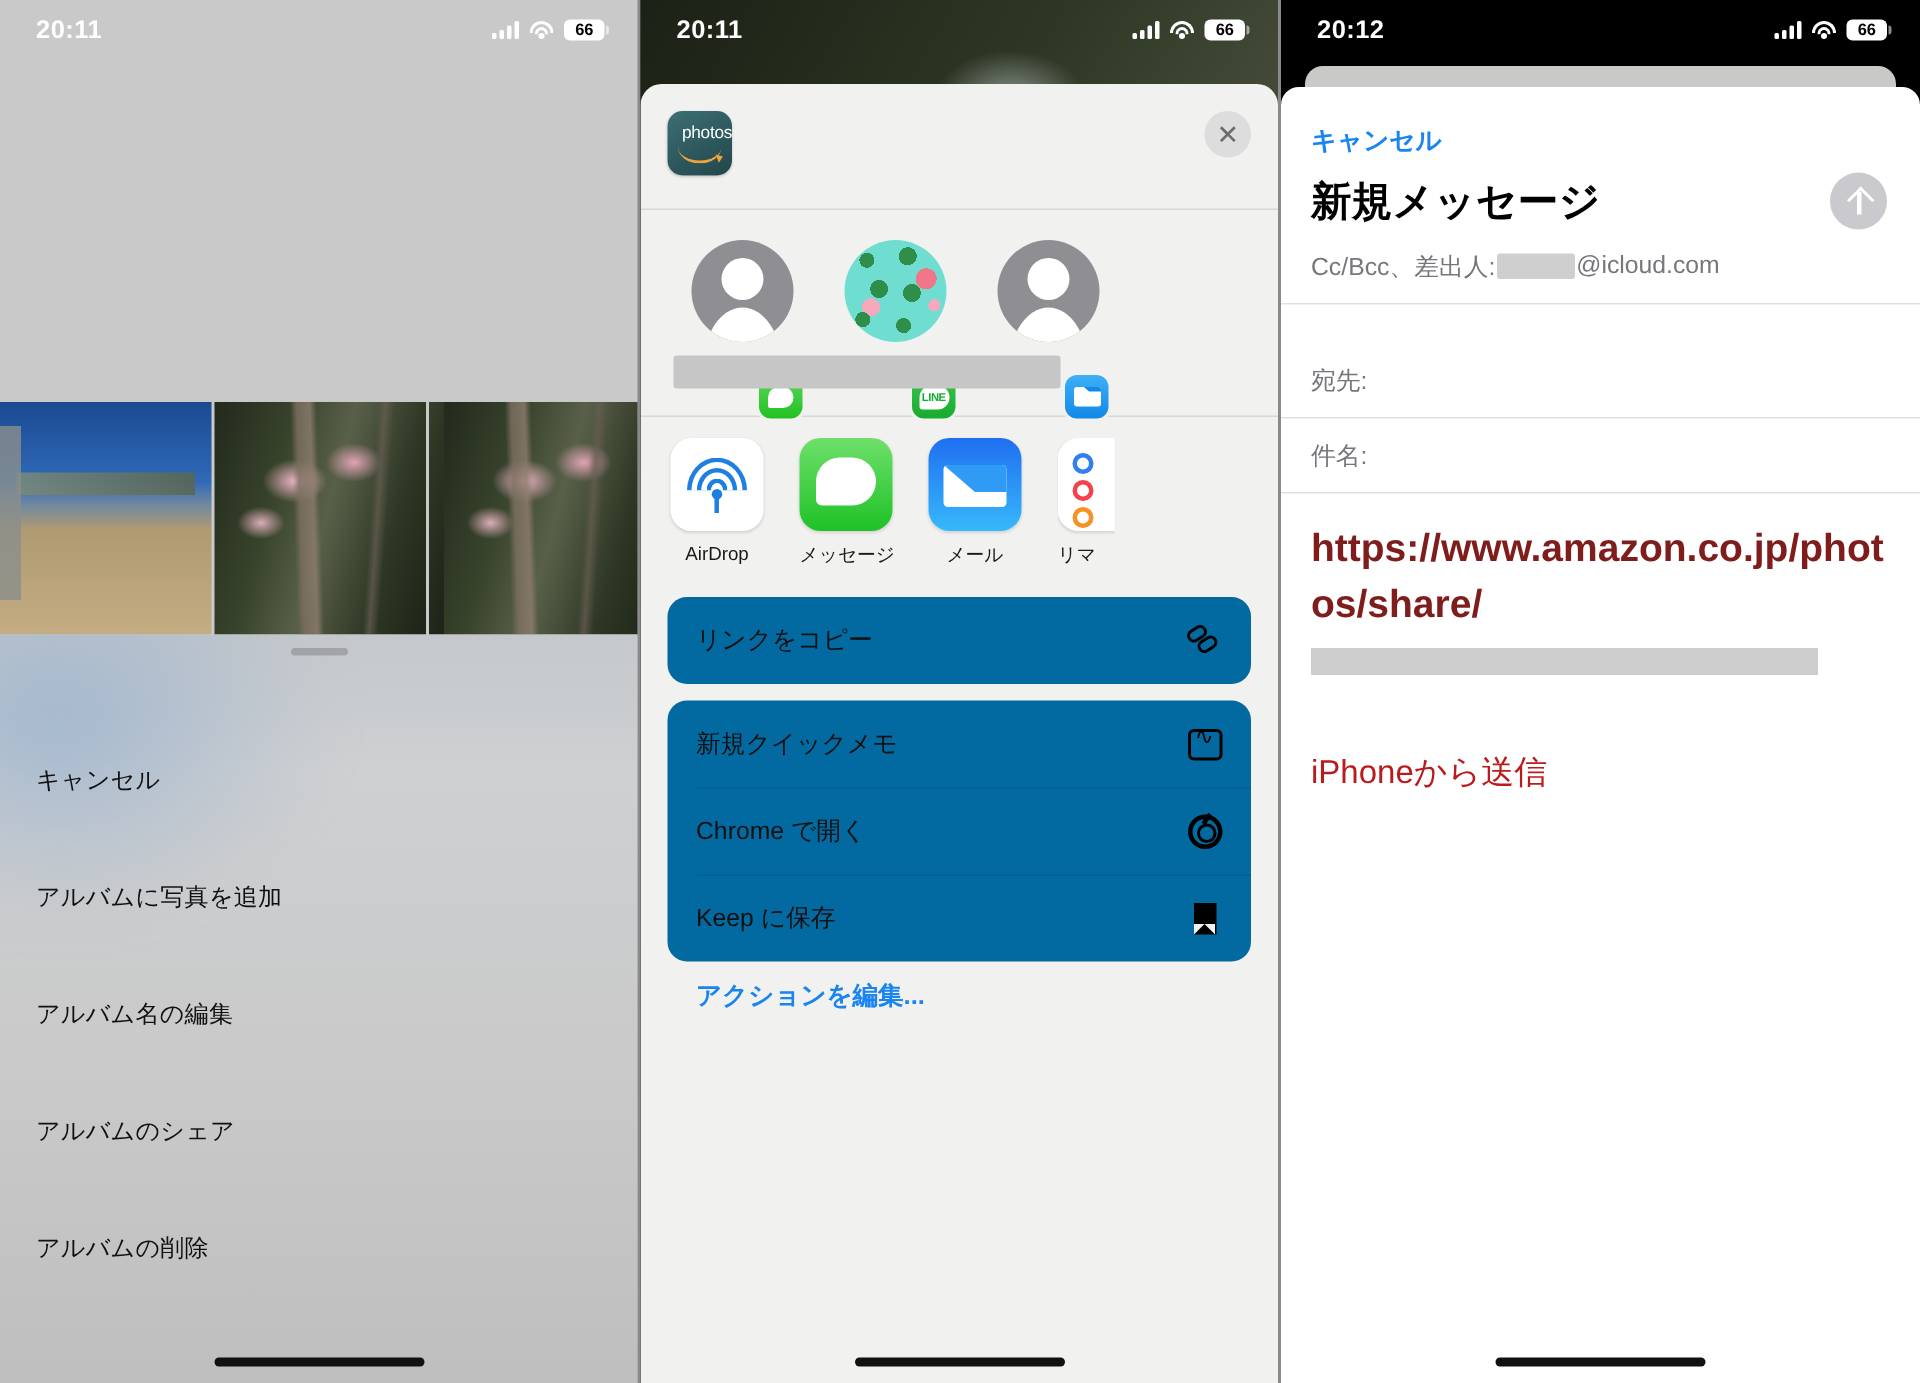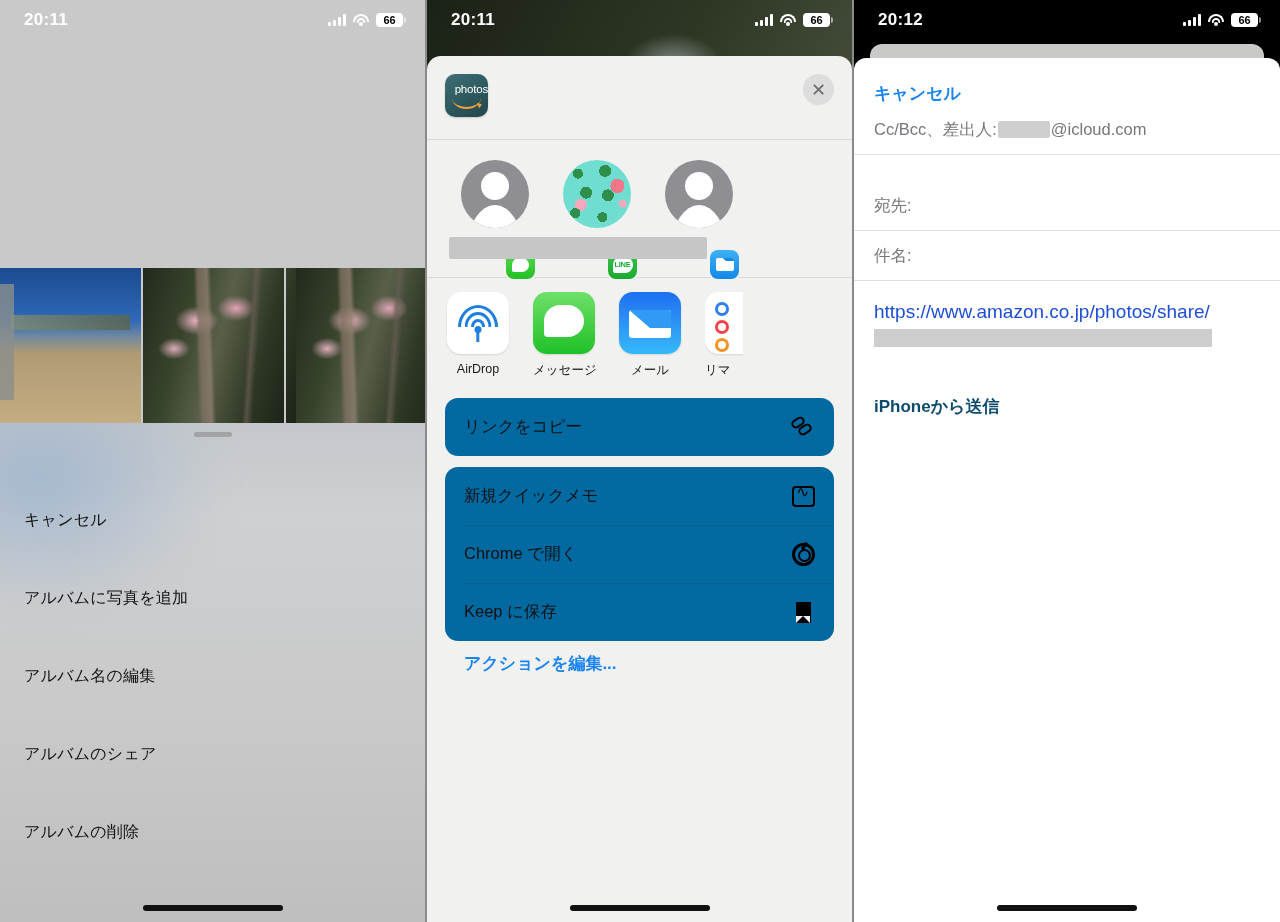--- a/index.html
+++ b/index.html
@@ -299,25 +299,25 @@
   .field {
     padding: 0 20px; height: 50px; display:flex; align-items:center;
     border-bottom: 1px solid rgba(0,0,0,.12);
     font-size:16.5px; color:#76767b;
   }
   .field .redact-mail { display:inline-block; width:52px; height:17px; background:#cfcfcf; border-radius:2px; margin: 0 1px; vertical-align:-3px;}
   .field .mail-dom { color:#76767b; }
   .field.first { margin-top: 26px; }
   .body-area { padding: 18px 20px 0 20px; }
   .body-url {
-    font-size: 19px; font-weight: normal; color:#1d4ed8; line-height: 1.42;
+    font-size: 26px; font-weight: bold; color:#7f1d1d; line-height: 1.42;
     word-break: break-all;
   }
   .redact-url { display:inline-block; width: 338px; height:18px; background:#cdcdcd; vertical-align:-2px; }
-  .signature { margin-top: 42px; font-size:17px; font-weight:bold; color:#0c4a6e; }
+  .signature { margin-top: 42px; font-size:22px; font-weight:normal; color:#b91c1c; }
 </style>
 </head>
 <body>
 
 <div class="stage">
 
   <div class="panel p1">
 
 
     <div class="thumbs">
@@ -486,20 +486,26 @@
     </div>
     <div class="home-ind"></div>
   </div>
 
   <div class="panel p3">
     <div class="p3-behind"></div>
 
     <div class="compose">
       <div class="cancel">キャンセル</div>
 
+      <div class="compose-title-row">
+        <div class="compose-title">新規メッセージ</div>
+        <div class="send-btn">
+            <span class="arr"></span>
+          </div>
+      </div>
 
       <div class="field">
         <span>Cc/Bcc、差出人:</span>
         <span class="redact-mail"></span>
         <span class="mail-dom">@icloud.com</span>
       </div>
 
       <div class="field first">
         <span>宛先:</span>
       </div>

